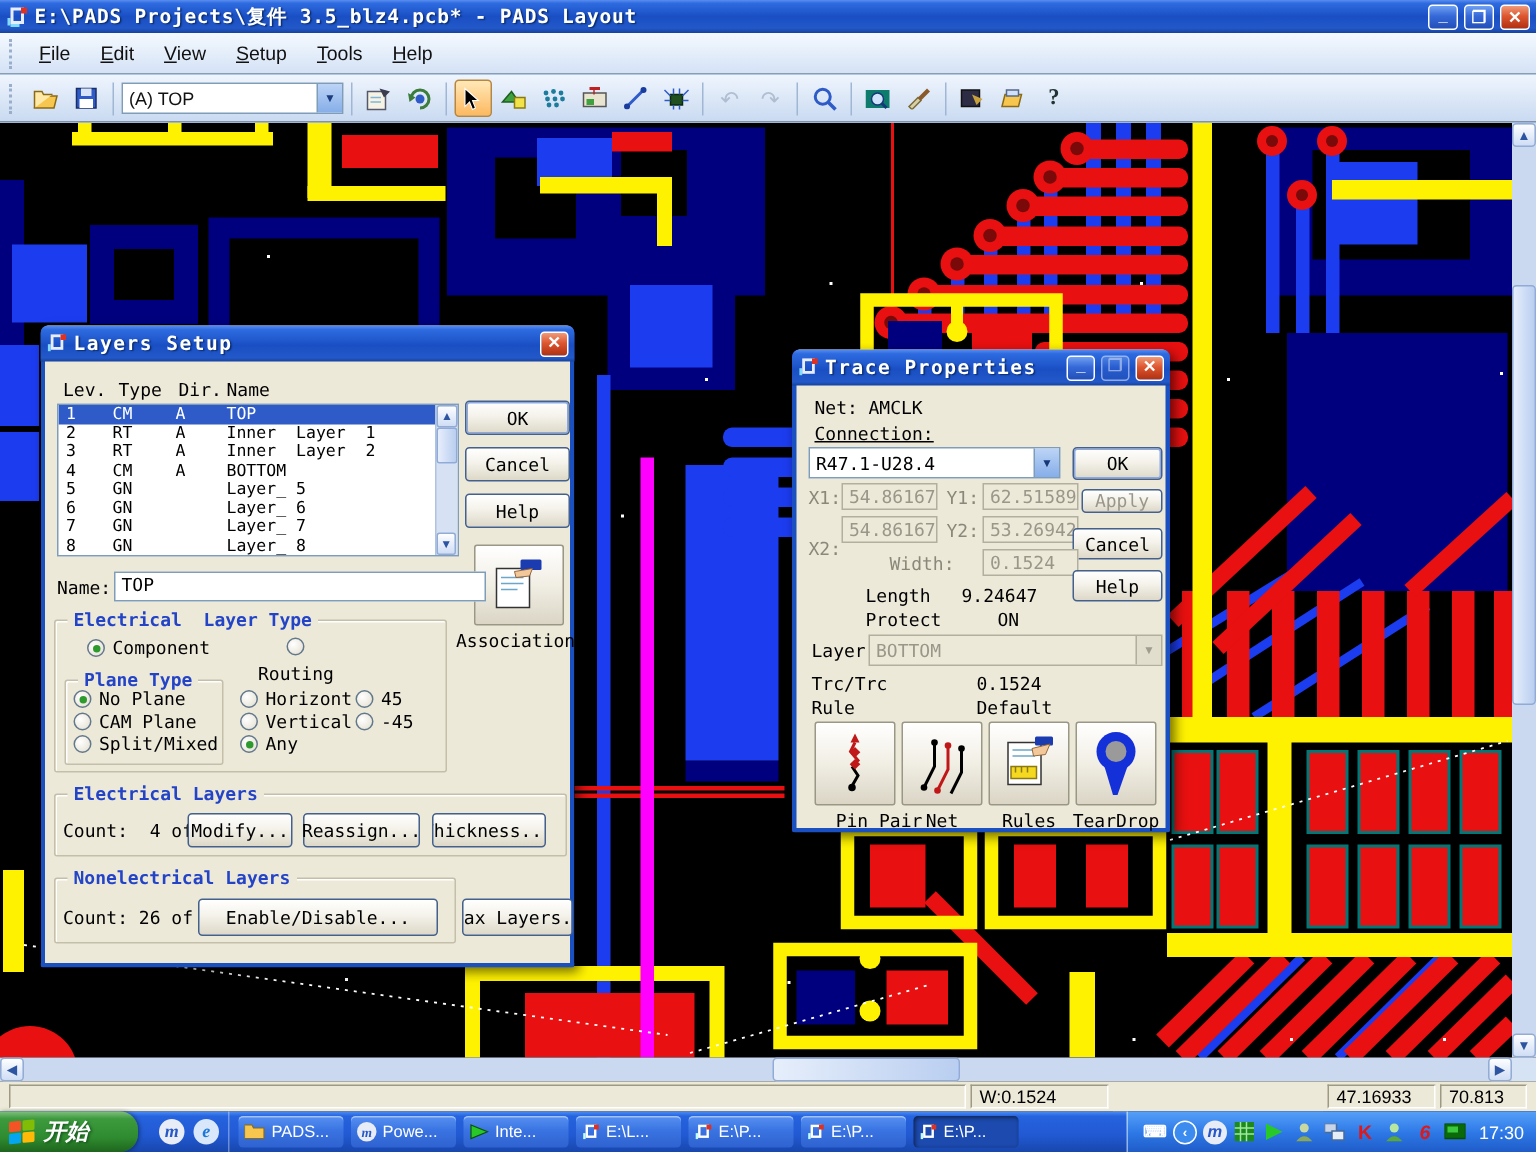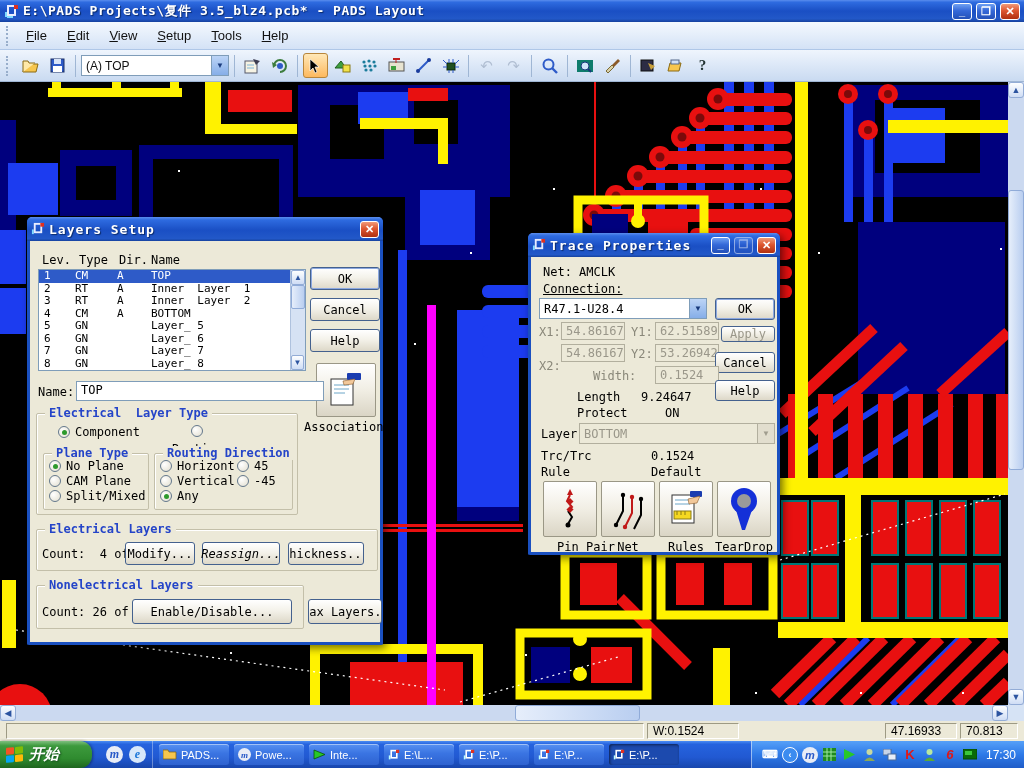--- a/index.html
+++ b/index.html
@@ -579,37 +579,34 @@
     <div class="radio sel" style="left:28px;top:208px;"><span class="c"></span><span>Component</span></div>
     <div class="radio" style="left:142px;top:208px;flex-direction:column;"><span class="c"></span><span>Routing</span></div>
 
     <div class="grp" style="left:13px;top:236px;width:106px;height:57px;">
       <div class="gt">Plane Type</div>
     </div>
     <div class="radio sel" style="left:19px;top:242px;"><span class="c"></span><span>No Plane</span></div>
     <div class="radio" style="left:19px;top:257px;"><span class="c"></span><span>CAM Plane</span></div>
     <div class="radio" style="left:19px;top:272px;"><span class="c"></span><span>Split/Mixed</span></div>
 
-    <div class="grp" style="left:124px;top:236px;width:139px;height:57px;">
-      <div class="gt">Routing Direction</div>
-    </div>
     <div class="radio" style="left:130px;top:242px;width:74px;overflow:hidden;"><span class="c"></span><span>Horizontal</span></div>
     <div class="radio" style="left:207px;top:242px;"><span class="c"></span><span>45</span></div>
     <div class="radio" style="left:130px;top:257px;"><span class="c"></span><span>Vertical</span></div>
     <div class="radio" style="left:207px;top:257px;"><span class="c"></span><span>-45</span></div>
     <div class="radio sel" style="left:130px;top:272px;"><span class="c"></span><span>Any</span></div>
 
     <div class="grp" style="left:6px;top:312px;width:342px;height:42px;">
       <div class="gt">Electrical Layers</div>
     </div>
     <div class="lbl" style="left:12px;top:330px;">Count:  4 of</div>
     <div class="btn" style="left:95px;top:325px;width:70px;height:23px;">
         <span>Modify...</span>
       </div>
-    <div class="btn" style="left:172px;top:325px;width:78px;height:23px;font-style:italic;">
+    <div class="btn" style="left:172px;top:325px;width:78px;height:23px;">
         <span>Reassign...</span>
       </div>
     <div class="btn clipL" style="left:258px;top:325px;width:76px;height:23px;">
         <span>Thickness...</span>
       </div>
 
     <div class="grp" style="left:6px;top:368px;width:268px;height:44px;">
       <div class="gt">Nonelectrical Layers</div>
     </div>
     <div class="lbl" style="left:12px;top:388px;">Count: 26 of</div>

